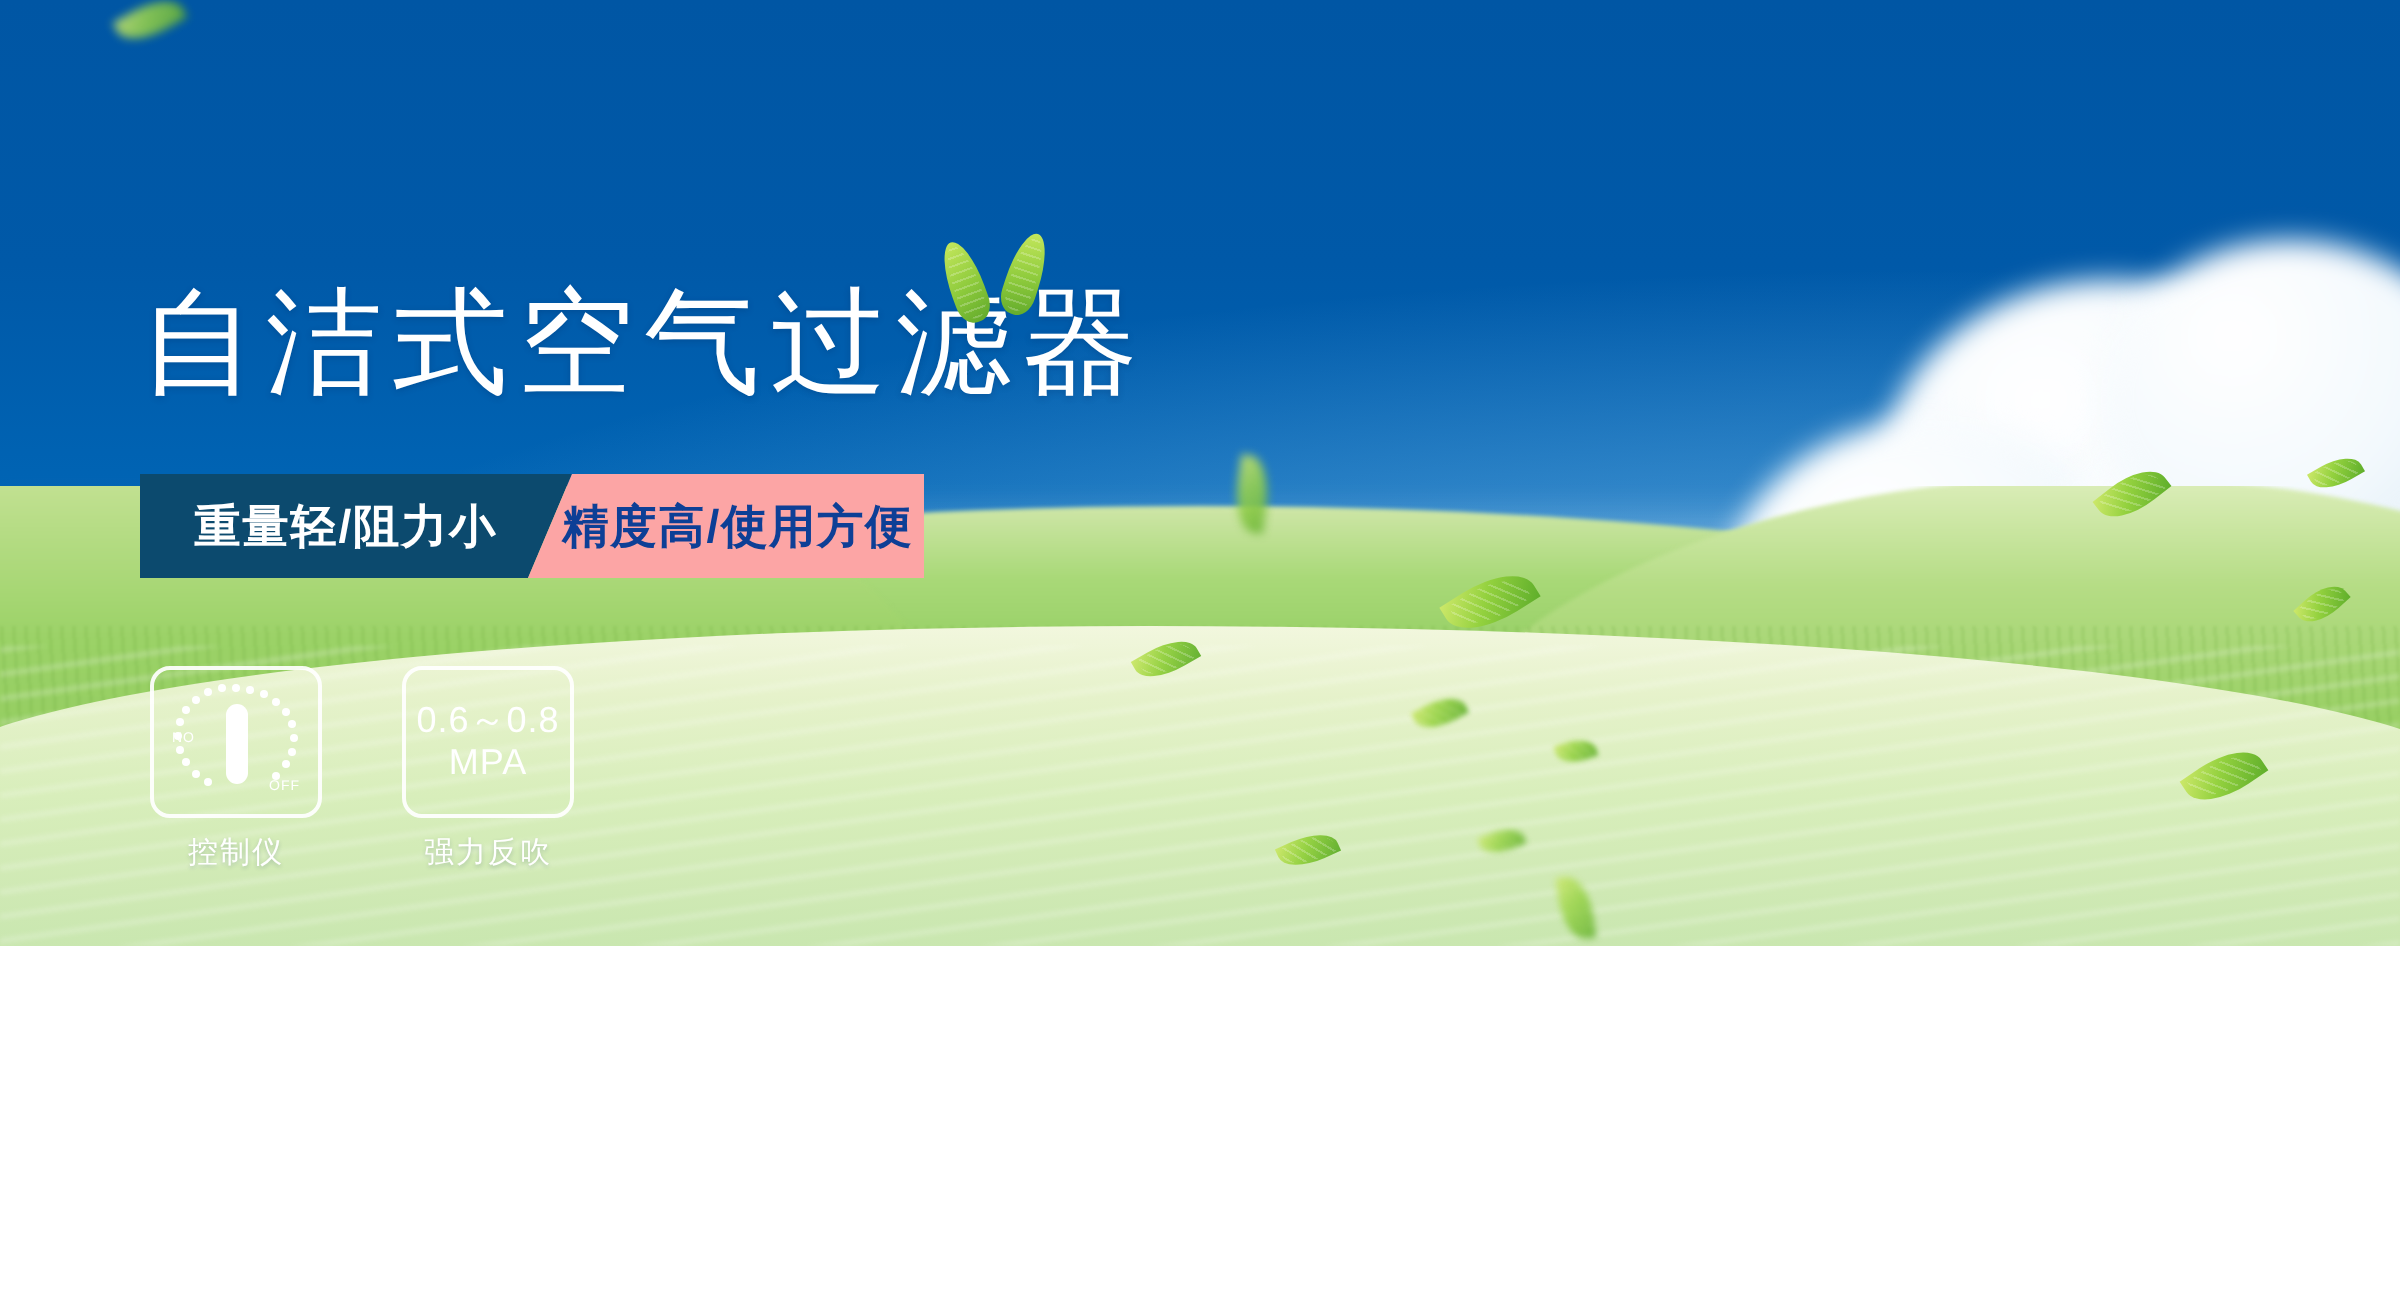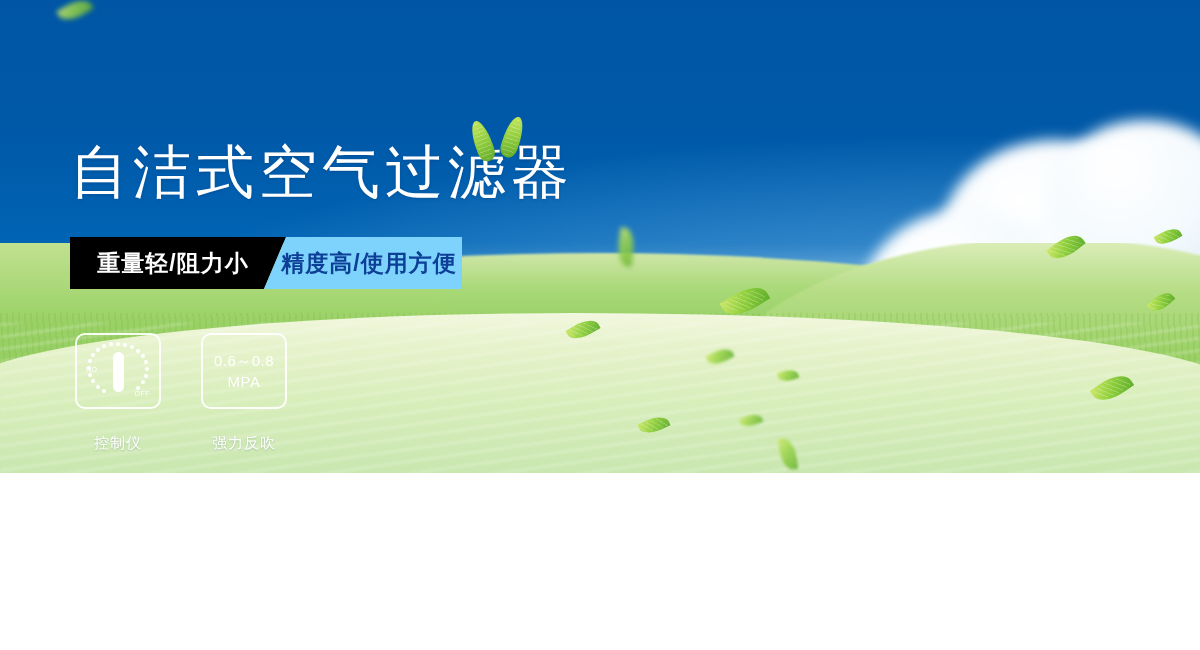--- a/index.html
+++ b/index.html
@@ -108,44 +108,44 @@
       border-radius:60% 60% 55% 55%/75% 75% 30% 30%;}
   .tl:after{content:"";position:absolute;inset:2px;
       background:repeating-linear-gradient(0deg, rgba(255,255,255,.22) 0 1px, rgba(255,255,255,0) 1px 4px);
       border-radius:inherit;}
   .tl-l{left:4px;top:8px;transform:rotate(-20deg);}
   .tl-r{left:34px;top:4px;transform:rotate(18deg);}
 
   .subbar{position:absolute;left:70px;top:237px;height:52px;width:392px;}
   .sub-left{
     position:absolute;left:0;top:0;height:52px;width:216px;
-    background:#000000;
+    background:#0c4a6e;
     display:flex;align-items:center;justify-content:center;
     clip-path:polygon(0 0, 100% 0, calc(100% - 22px) 100%, 0 100%);
   }
   .sub-right{
     position:absolute;left:194px;top:0;height:52px;width:198px;
-    background:#7dd3fc;
+    background:#fca5a5;
     display:flex;align-items:center;justify-content:center;
     clip-path:polygon(22px 0, 100% 0, 100% 100%, 0 100%);
   }
   .sub-left span{color:#fff;font-size:23px;letter-spacing:1px;font-weight:700;padding-right:10px;}
   .sub-right span{color:#0d3f96;font-size:23px;letter-spacing:1px;font-weight:700;padding-left:12px;}
 
   
   .features{position:absolute;left:70px;top:333px;display:flex;gap:30px;}
   .feature{width:96px;display:flex;flex-direction:column;align-items:center;}
   .fbox{
     width:86px;height:76px;border:2px solid rgba(255,255,255,.92);
     border-radius:10px;position:relative;
     display:flex;flex-direction:column;align-items:center;justify-content:center;
     box-sizing:border-box;
   }
-  .fbox .txt{color:#fff;font-size:15px;line-height:21px;text-align:center;letter-spacing:.5px;}
-  .flabel{margin-top:25px;color:#ffffff;font-size:15px;letter-spacing:1px;white-space:nowrap;
+  .fbox .txt{color:#fff;font-size:18px;line-height:21px;text-align:center;letter-spacing:.5px;}
+  .flabel{margin-top:8px;color:#ffffff;font-size:15px;letter-spacing:1px;white-space:nowrap;
           text-shadow:0 1px 2px rgba(0,40,90,.2);}
 
   
   .gauge{position:relative;width:62px;height:58px;}
   .gauge .dot{position:absolute;width:4px;height:4px;border-radius:50%;background:#fff;}
   .gauge .needle{position:absolute;left:50%;top:10px;margin-left:-5.5px;
                  width:11px;height:40px;border-radius:6px;background:#fff;}
   .gauge .no{position:absolute;left:-1px;top:24px;font-size:7px;color:#fff;letter-spacing:.5px;}
   .gauge .off{position:absolute;right:-1px;bottom:3px;font-size:7px;color:#fff;letter-spacing:.5px;}
 

